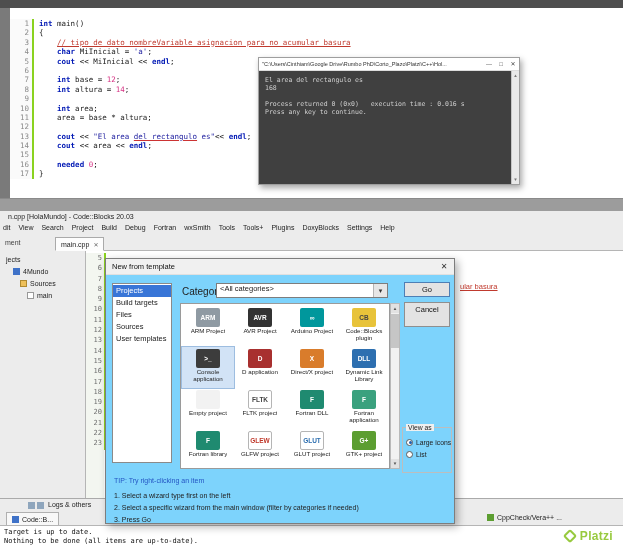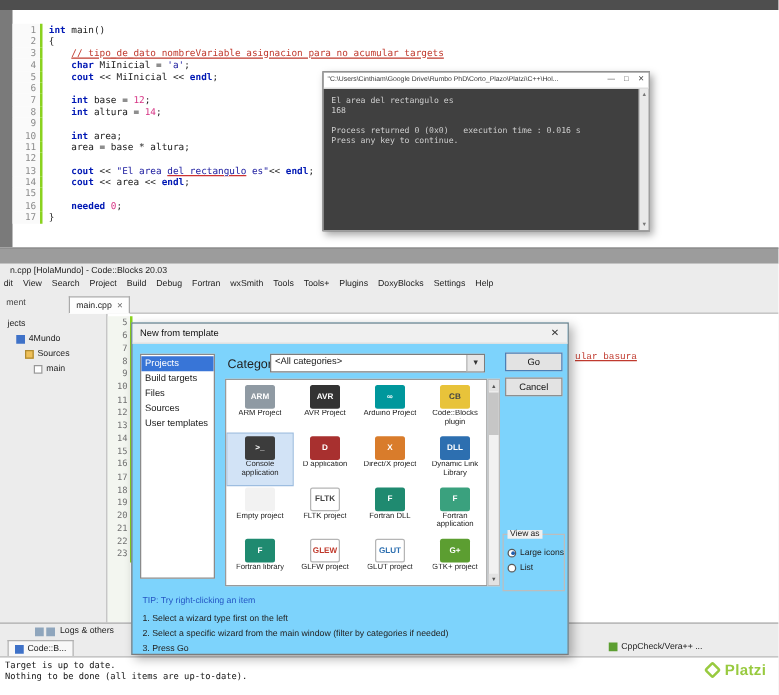--- a/index.html
+++ b/index.html
@@ -47,37 +47,37 @@
   #tree{position:absolute;left:2px;top:42px;width:82px}
   .tree-item{display:flex;align-items:center;height:12px;font-size:7px;color:#222;white-space:nowrap}
   .tree-icon{width:7px;height:7px;margin-right:3px;flex:0 0 auto}
   .workspace-icon{background:#3f72c8}
   .folder-icon{background:#eec05a;border:1px solid #b08a30}
   .file-icon{background:#fff;border:1px solid #999}
   #editor{position:absolute;left:85px;top:39px;width:538px;height:248px;background:#fff;border-left:1px solid #b5b5b5;border-top:1px solid #b5b5b5;overflow:hidden}
   #gutter{position:absolute;left:0;top:2px;width:18px;bottom:0;background:#f3f6f0}
   .ln{height:10.3px;line-height:10.3px;font-family:"DejaVu Sans Mono",monospace;font-size:7px;color:#707070;text-align:right;padding-right:2px}
   #change-bar{position:absolute;left:18px;top:2px;width:2px;height:197px;background:#8ad21f}
-  #code-fragment{position:absolute;left:374px;top:31px;font-family:Liberation Mono, monospace;font-size:7.5px;color:#c03a2e;text-decoration:underline;text-decoration-color:#c03a2e;white-space:pre}
+  #code-fragment{position:absolute;left:374px;top:31px;font-family:Liberation Sans, sans-serif;font-size:7.5px;color:#c03a2e;text-decoration:underline;text-decoration-color:#c03a2e;white-space:pre}
 
   
   #dialog{position:absolute;left:105px;top:47px;width:350px;height:266px;background:#7dd3fc;border:1px solid #7d7d7d;box-shadow:3px 3px 8px rgba(0,0,0,.3);z-index:6}
   .dlg-titlebar{position:absolute;left:0;top:0;width:100%;height:16px;background:#f0f0f0;border-bottom:1px solid #e0e0e0;display:flex;align-items:center}
   #dlg-title{flex:1;font-size:7.5px;color:#111;padding-left:6px}
   #dlg-close{flex:0 0 20px;text-align:center;font-size:8px;color:#333}
   #dlg-list{position:absolute;left:6px;top:24px;width:60px;height:180px;background:#fff;border:1px solid #8a8a8a;padding-top:1px;overflow:hidden}
   .dlg-li{height:12px;line-height:12px;font-size:7.5px;color:#222;padding-left:3px;white-space:nowrap;overflow:hidden}
   .dlg-li.sel{background:#3875d7;color:#fff}
   #dlg-cat-label{position:absolute;left:76px;top:27px;font-size:10px;color:#222}
   #dlg-select{position:absolute;left:110px;top:24px;width:172px;height:15px;background:#fff;border:1px solid #7d7d7d;display:flex;align-items:flex-start;font-size:7.5px;color:#222}
   #dlg-select .dd-val{flex:1;padding-left:3px;white-space:nowrap;overflow:hidden}
   .dd-arrow{flex:0 0 14px;text-align:center;background:#e6e6e6;border-left:1px solid #b5b5b5;height:100%;line-height:13px;font-size:7px;color:#333}
   .btn{background:#e3e3e3;border:1px solid #8f8f8f;font-size:7.5px;color:#111;text-align:center;line-height:13px}
   #dlg-go{position:absolute;left:298px;top:23px;width:46px;height:15px;border-color:#4d7fb5}
-  #dlg-cancel{position:absolute;left:298px;top:43px;width:46px;height:15px}
+  #dlg-cancel{position:absolute;left:298px;top:43px;width:46px;height:25px}
   #dlg-grid{position:absolute;left:74px;top:44px;width:210px;height:166px;background:#fff;border:1px solid #9a9a9a;display:grid;grid-template-columns:repeat(4,52px);grid-auto-rows:41px;padding:2px 0 0 1px;overflow:hidden}
   .tcell{display:flex;flex-direction:column;align-items:center;padding-top:2px}
   .tcell.sel{background:#d2e3f6;outline:1px solid #9dbde0}
   .ticon{width:24px;height:19px;display:flex;align-items:center;justify-content:center;font-size:6.5px;font-weight:bold;border-radius:2px;flex:0 0 auto}
   .tlabel{margin-top:1px;font-size:6.2px;line-height:6.6px;color:#222;text-align:center;max-width:50px;max-height:14px;overflow:hidden}
   #dlg-scroll{position:absolute;left:284px;top:44px;width:10px;height:166px;background:#f1f1f1;border:1px solid #b9b9b9}
   #dlg-scroll .sc-arrow{background:#e2e2e2;color:#555}
   .sc-thumb{position:absolute;left:0;top:10px;width:100%;height:34px;background:#c6c6c6}
   #viewas{position:absolute;left:296px;top:168px;width:50px;height:46px;border:1px solid #bdbdbd}
   #viewas-label{position:absolute;left:3px;top:-4px;background:#f0f0f0;padding:0 2px;font-size:6.8px;color:#222}
@@ -110,21 +110,21 @@
 
 <div id="stage">
 
   <div id="top-bar"></div>
 
   <div id="top-editor">
     <div id="top-left-strip"></div>
     <div id="top-code">
         <div class="t-line"><span class="t-ln">1</span><span class="t-green"></span><span class="t-codetext"><span class="tok-kw">int</span><span class="tok-pl"> main()</span></span></div>
         <div class="t-line"><span class="t-ln">2</span><span class="t-green"></span><span class="t-codetext"><span class="tok-pl">{</span></span></div>
-        <div class="t-line"><span class="t-ln">3</span><span class="t-green"></span><span class="t-codetext"><span class="tok-pl">    </span><span class="tok-cmt">// tipo_de_dato nombreVariable asignacion para no acumular targets</span></span></div>
+        <div class="t-line"><span class="t-ln">3</span><span class="t-green"></span><span class="t-codetext"><span class="tok-pl">    </span><span class="tok-cmt">// tipo_de_dato nombreVariable asignacion para no acumular basura</span></span></div>
         <div class="t-line"><span class="t-ln">4</span><span class="t-green"></span><span class="t-codetext"><span class="tok-pl">    </span><span class="tok-kw">char</span><span class="tok-pl"> MiInicial = </span><span class="tok-str">'a'</span><span class="tok-pl">;</span></span></div>
         <div class="t-line"><span class="t-ln">5</span><span class="t-green"></span><span class="t-codetext"><span class="tok-pl">    </span><span class="tok-kw">cout</span><span class="tok-pl"> &lt;&lt; MiInicial &lt;&lt; </span><span class="tok-kw">endl</span><span class="tok-pl">;</span></span></div>
         <div class="t-line"><span class="t-ln">6</span><span class="t-green"></span><span class="t-codetext"></span></div>
         <div class="t-line"><span class="t-ln">7</span><span class="t-green"></span><span class="t-codetext"><span class="tok-pl">    </span><span class="tok-kw">int</span><span class="tok-pl"> base = </span><span class="tok-num">12</span><span class="tok-pl">;</span></span></div>
         <div class="t-line"><span class="t-ln">8</span><span class="t-green"></span><span class="t-codetext"><span class="tok-pl">    </span><span class="tok-kw">int</span><span class="tok-pl"> altura = </span><span class="tok-num">14</span><span class="tok-pl">;</span></span></div>
         <div class="t-line"><span class="t-ln">9</span><span class="t-green"></span><span class="t-codetext"></span></div>
         <div class="t-line"><span class="t-ln">10</span><span class="t-green"></span><span class="t-codetext"><span class="tok-pl">    </span><span class="tok-kw">int</span><span class="tok-pl"> area;</span></span></div>
         <div class="t-line"><span class="t-ln">11</span><span class="t-green"></span><span class="t-codetext"><span class="tok-pl">    area = base * altura;</span></span></div>
         <div class="t-line"><span class="t-ln">12</span><span class="t-green"></span><span class="t-codetext"></span></div>
         <div class="t-line"><span class="t-ln">13</span><span class="t-green"></span><span class="t-codetext"><span class="tok-pl">    </span><span class="tok-kw">cout</span><span class="tok-pl"> &lt;&lt; </span><span class="tok-str">"El area </span><span class="tok-strm">del rectangulo</span><span class="tok-str"> es"</span><span class="tok-pl">&lt;&lt; </span><span class="tok-kw">endl</span><span class="tok-pl">;</span></span></div>

